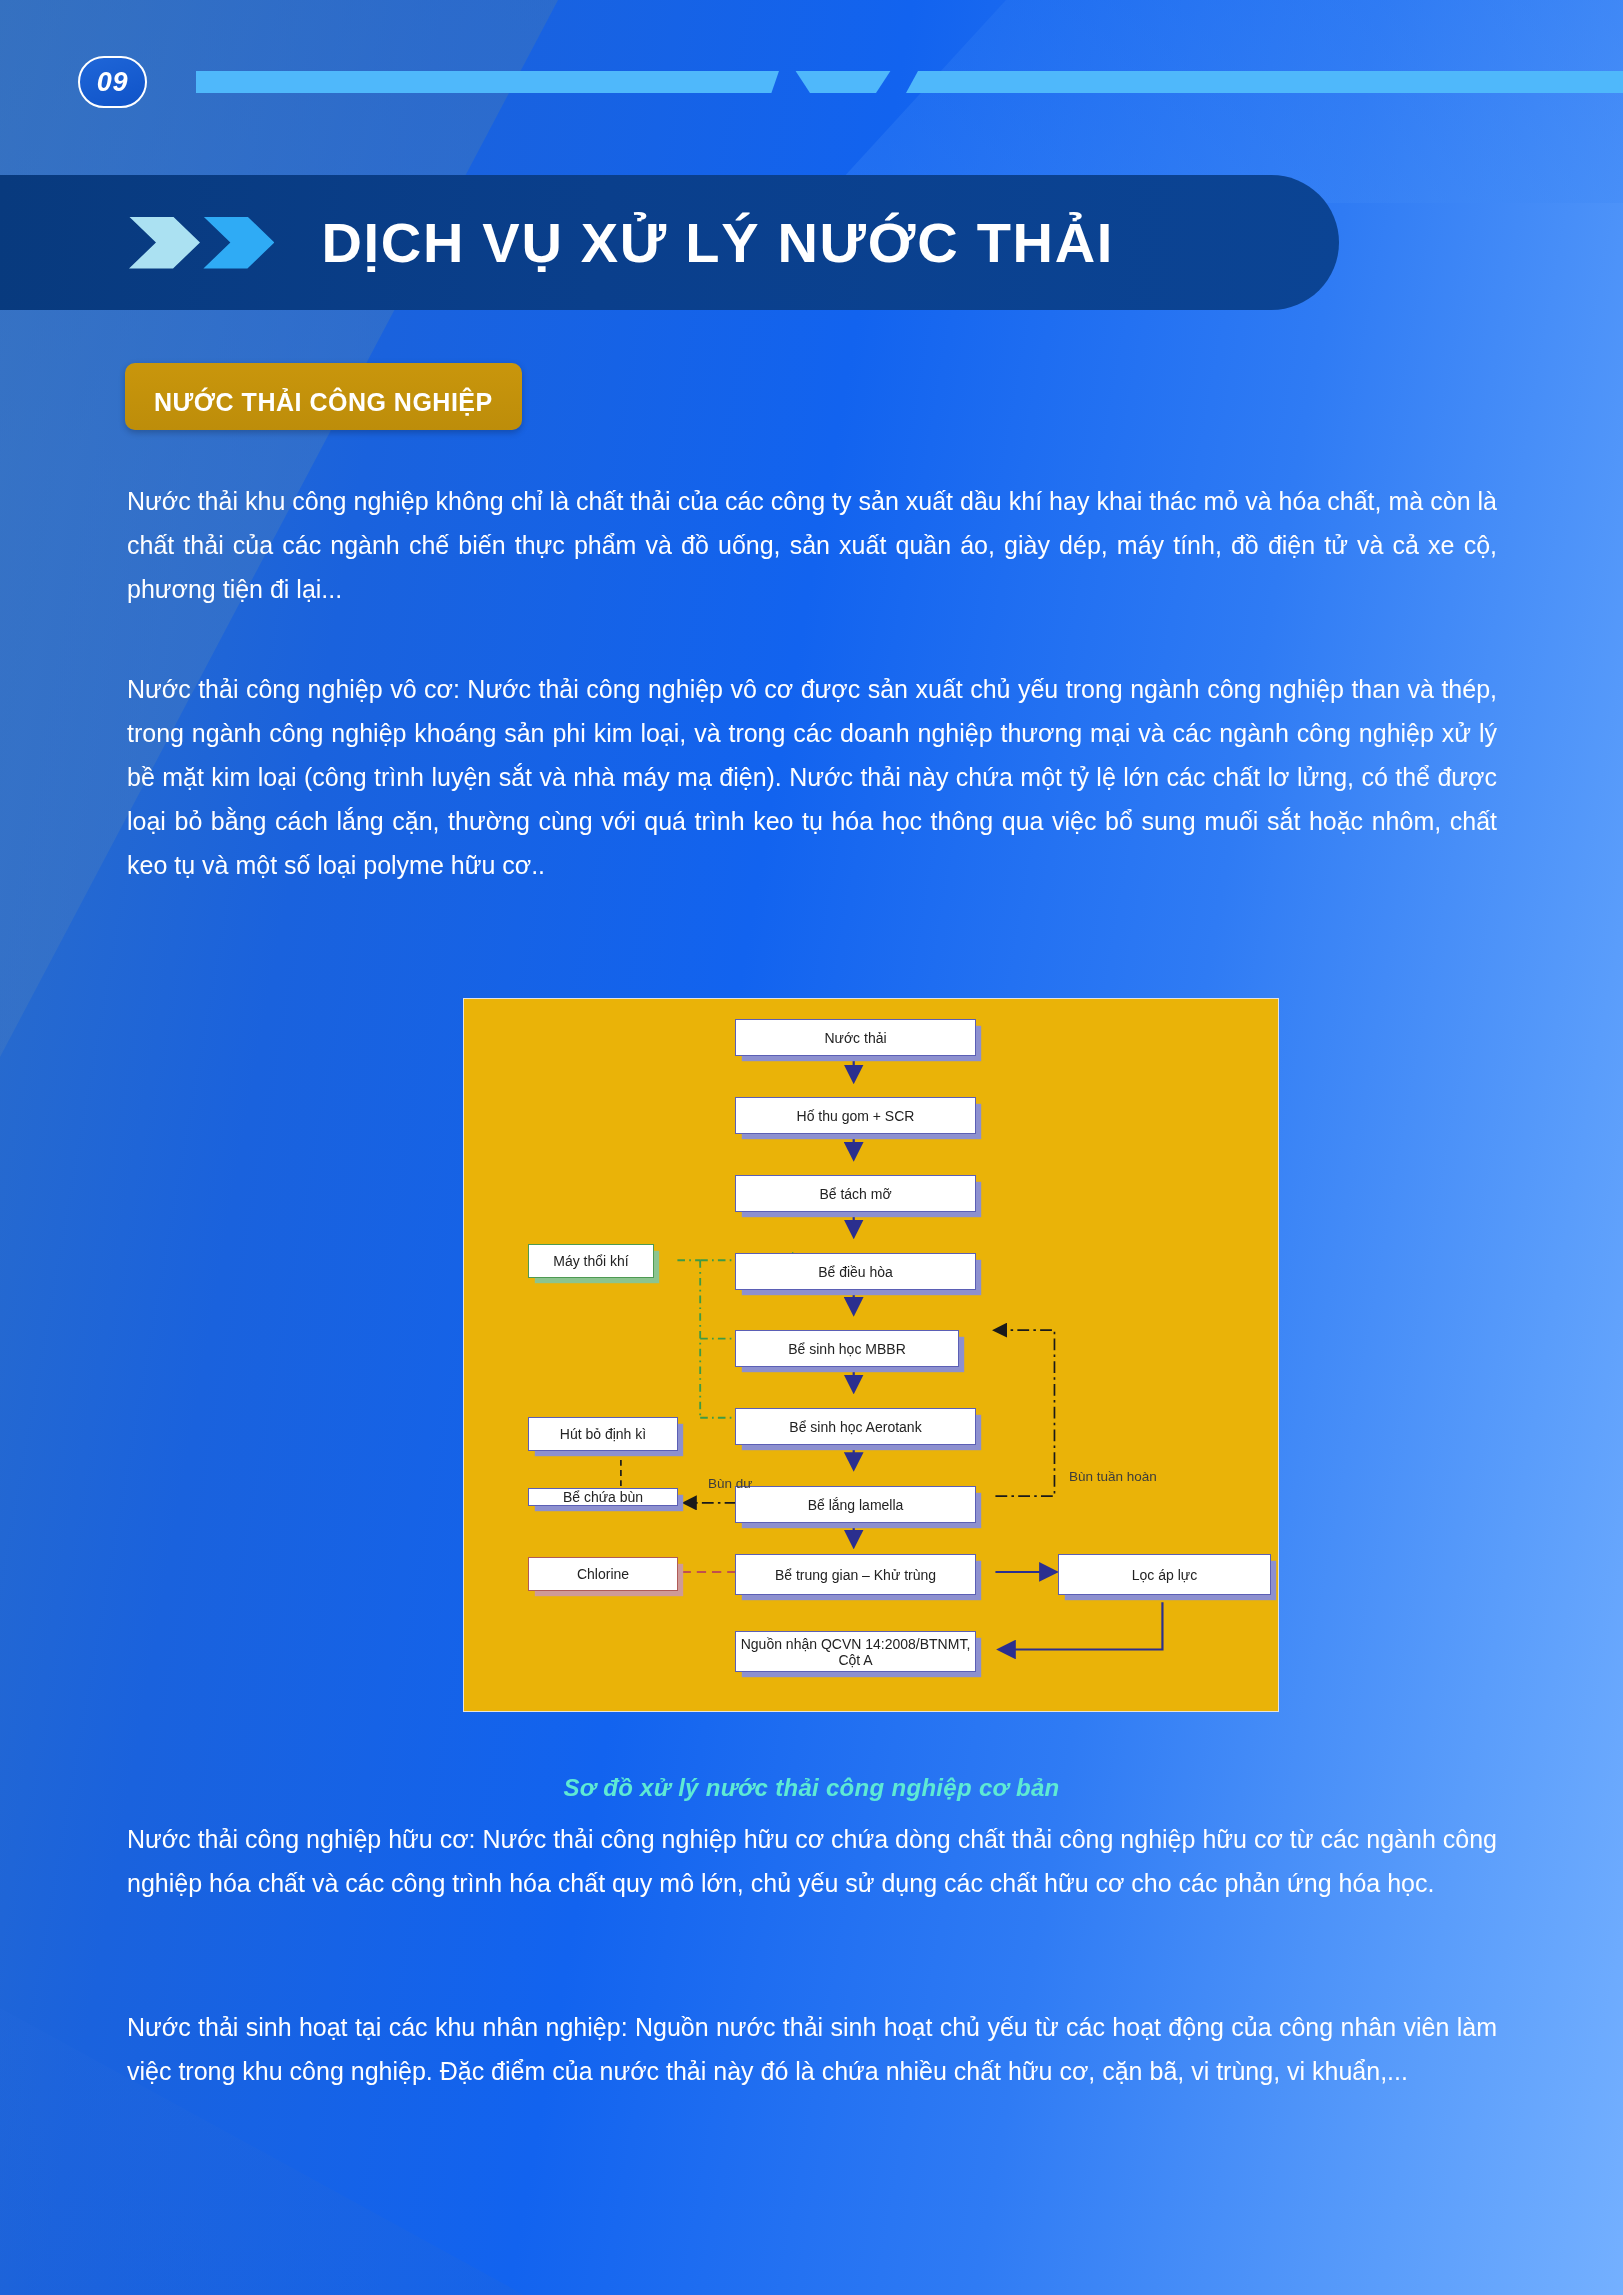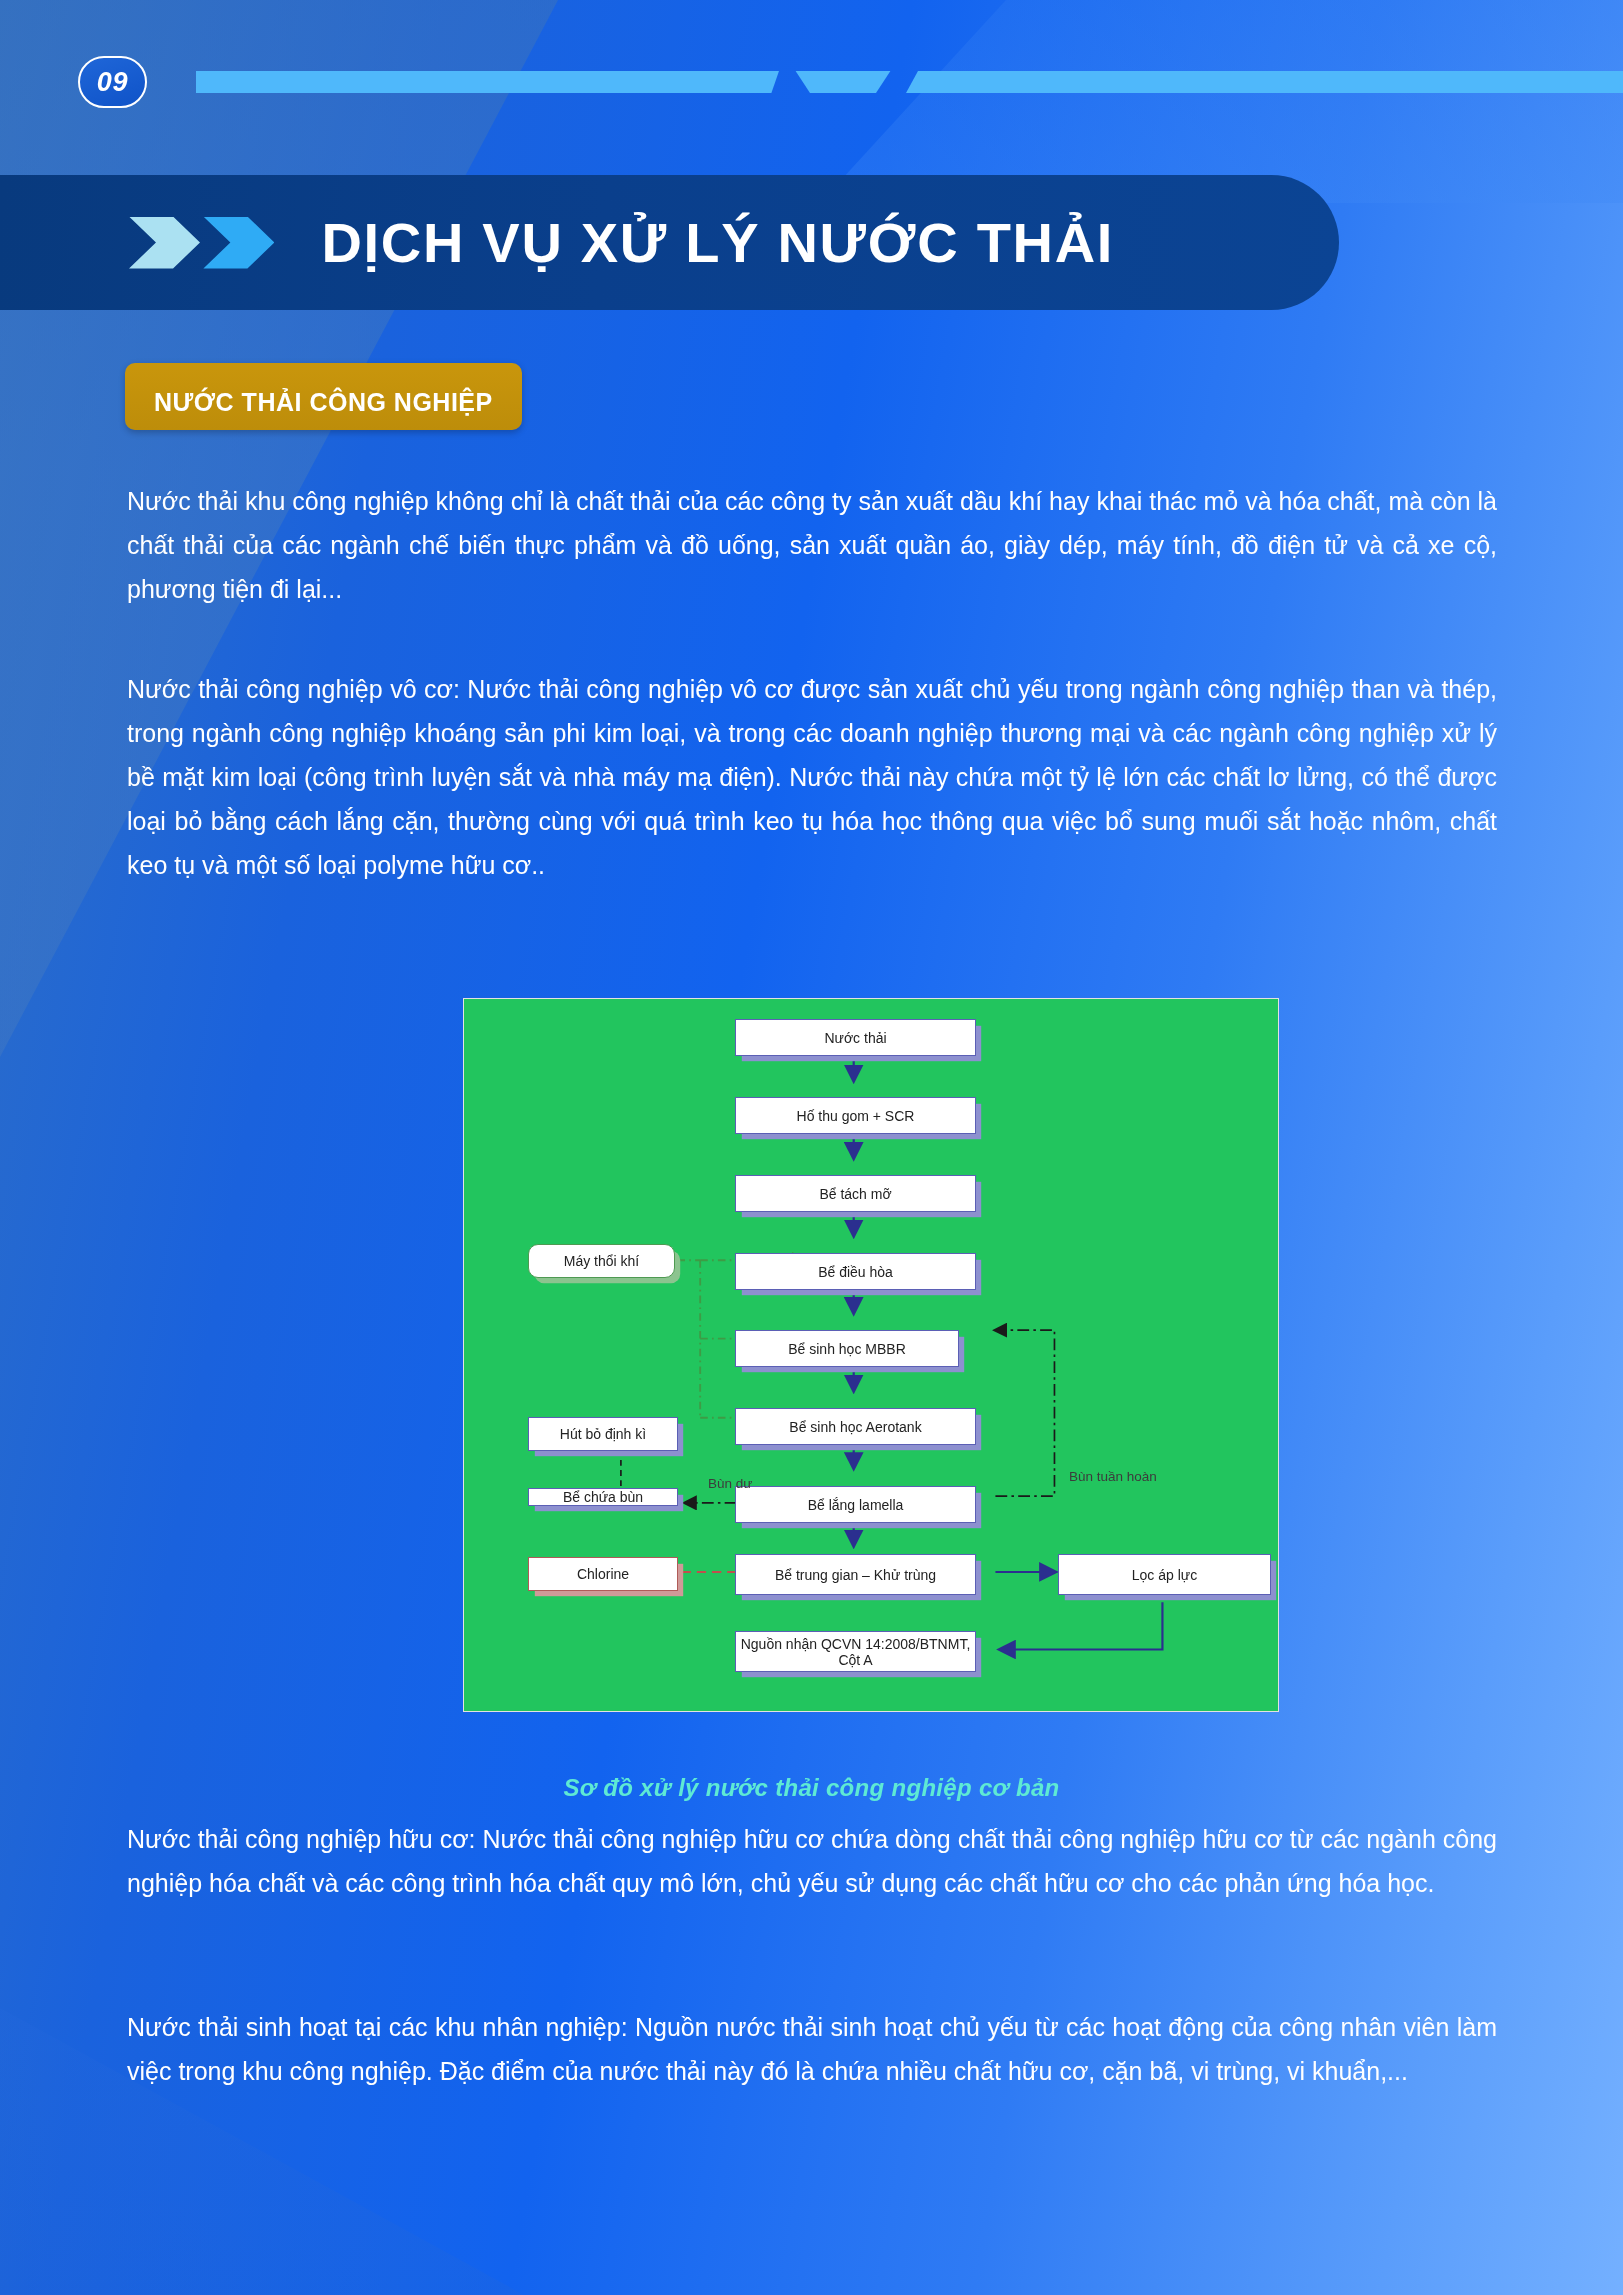--- a/index.html
+++ b/index.html
@@ -89,21 +89,21 @@
     text-align:justify; text-justify:inter-word;
   }
   .p1{ top:479px; }
   .p2{ top:667px; }
   .p3{ top:1817px; text-align:justify; }
   .p4{ top:2005px; }
 
   
   .figure{
     position:absolute; left:463px; top:998px; width:816px; height:714px;
-    background:#22c55e; border:0.8px solid #e2e2e2;
+    background:#eab308; border:0.8px solid #e2e2e2;
   }
   .fig-cap{
     position:absolute; left:0; top:1774px; width:1623px; text-align:center;
     color:#5eead4; font-size:24px; font-weight:700; font-style:italic; letter-spacing:0.3px;
   }
 
   
   .fc{ position:absolute; inset:0; }
   .node{
     position:absolute; background:#fff; border:1.4px solid #5b5fb5;
@@ -204,21 +204,21 @@
       <div class="node" style="left:271px;  top:98px; width:241px; height:37px;">Hố thu gom + SCR</div>
       <div class="node" style="left:271px;  top:176px; width:241px; height:37px;">Bể tách mỡ</div>
       <div class="node" style="left:271px;  top:254px; width:241px; height:37px;">Bể điều hòa</div>
       <div class="node" style="left:271px;  top:331px; width:224px; height:37px;">Bể sinh học MBBR</div>
       <div class="node" style="left:271px;  top:409px; width:241px; height:37px;">Bể sinh học Aerotank</div>
       <div class="node" style="left:271px;  top:487px; width:241px; height:37px;">Bể lắng lamella</div>
       <div class="node" style="left:271px;  top:555px; width:241px; height:41px; padding:0 8.5px;">Bể trung gian – Khử trùng</div>
       <div class="node" style="left:271px;  top:632px; width:241px; height:41px; padding:0 0;">Nguồn nhận QCVN 14:2008/BTNMT, Cột A</div>
       <div class="node" style="left:594px;  top:555px; width:213px; height:41px;">Lọc áp lực</div>
 
-      <div class="node green" style="left:64px; top:245px; width:147px; height:34px;border-radius:10px;">Máy thổi khí</div>
+      <div class="node green" style="left:64px; top:245px; width:126px; height:34px;">Máy thổi khí</div>
       <div class="node" style="left:64px; top:418px; width:150px; height:34px;">Hút bỏ định kì</div>
       <div class="node" style="left:64px; top:489px; width:150px; height:18px;">Bể chứa bùn</div>
       <div class="node red" style="left:64px; top:558px; width:150px; height:34px;">Chlorine</div>
 
       <div class="lbl" style="left:605px; top:470px;">Bùn tuần hoàn</div>
       <div class="lbl" style="left:244px; top:477px;">Bùn dư</div>
     </div>
   </div>
 
   <div class="fig-cap">Sơ đồ xử lý nước thải công nghiệp cơ bản</div>

